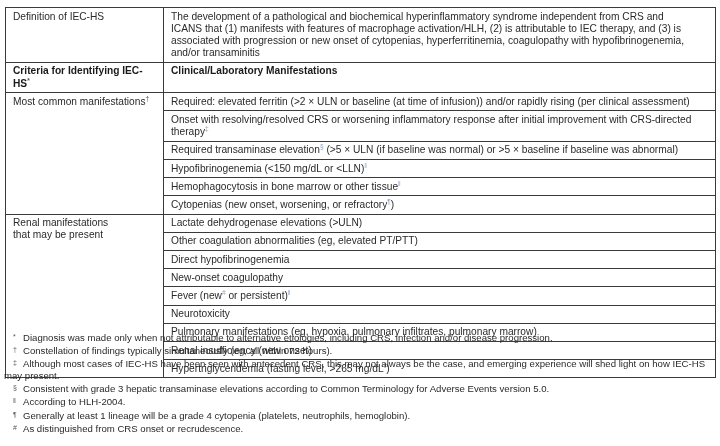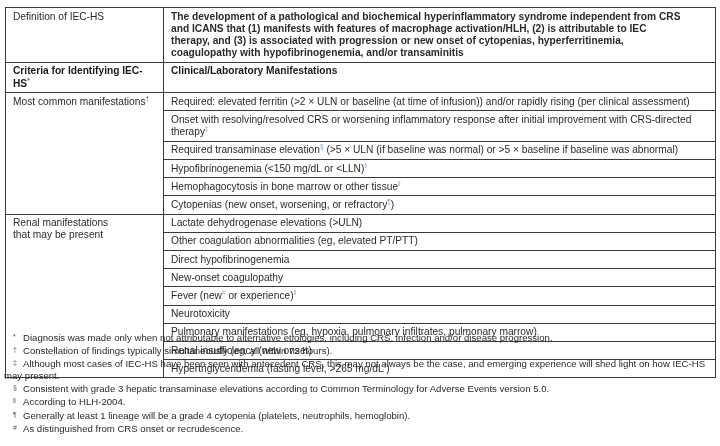--- a/index.html
+++ b/index.html
@@ -36,21 +36,21 @@
 
 <div class="doc">
   <table class="crit">
     <colgroup>
         <col class="c1">
         <col class="c2">
       </colgroup>
     <tbody>
       <tr>
         <td>Definition of IEC-HS</td>
-        <td style="padding-right:30px;font-weight:bold;">The development of a pathological and biochemical hyperinflammatory syndrome independent from CRS and ICANS that (1) manifests with features of macrophage activation/HLH, (2) is attributable to IEC therapy, and (3) is associated with progression or new onset of cytopenias, hyperferritinemia, coagulopathy with hypofibrinogenemia, and/or transaminitis</td>
+        <td style="padding-right:30px;">The development of a pathological and biochemical hyperinflammatory syndrome independent from CRS and ICANS that (1) manifests with features of macrophage activation/HLH, (2) is attributable to IEC therapy, and (3) is associated with progression or new onset of cytopenias, hyperferritinemia, coagulopathy with hypofibrinogenemia, and/or transaminitis</td>
       </tr>
       <tr>
         <td class="bold"><span>Criteria for Identifying IEC-HS</span><sup class="dark">*</sup></td>
         <td class="bold">Clinical/Laboratory Manifestations</td>
       </tr>
 
       <tr>
         <td rowspan="6"><span>Most common manifestations</span><sup class="dark">†</sup></td>
         <td><span>Required: elevated ferritin (&gt;2 × ULN or baseline (at time of infusion)) and/or rapidly rising (per clinical assessment)</span></td>
       </tr>
@@ -77,21 +77,21 @@
       <tr>
         <td><span>Other coagulation abnormalities (eg, elevated PT/PTT)</span></td>
       </tr>
       <tr>
         <td><span>Direct hypofibrinogenemia</span></td>
       </tr>
       <tr>
         <td><span>New-onset coagulopathy</span></td>
       </tr>
       <tr>
-        <td><span>Fever (new</span><sup>#</sup><span> or experience)</span><sup>‖</sup></td>
+        <td><span>Fever (new</span><sup>#</sup><span> or persistent)</span><sup>‖</sup></td>
       </tr>
       <tr>
         <td><span>Neurotoxicity</span></td>
       </tr>
       <tr>
         <td><span>Pulmonary manifestations (eg, hypoxia, pulmonary infiltrates, pulmonary marrow)</span></td>
       </tr>
       <tr>
         <td><span>Renal insufficiency (new onset)</span></td>
       </tr>

